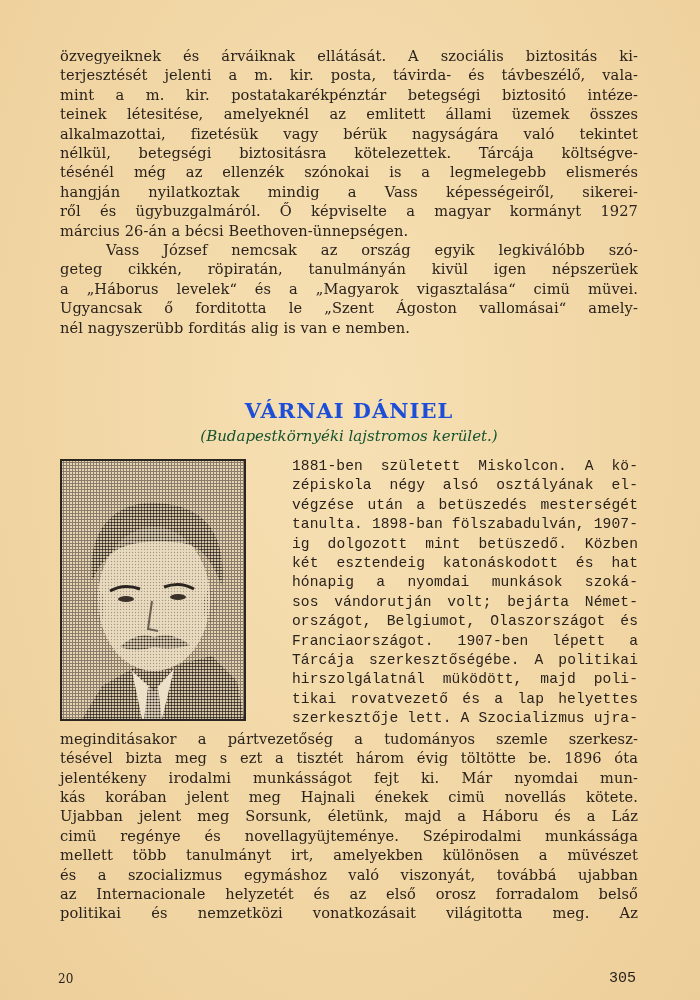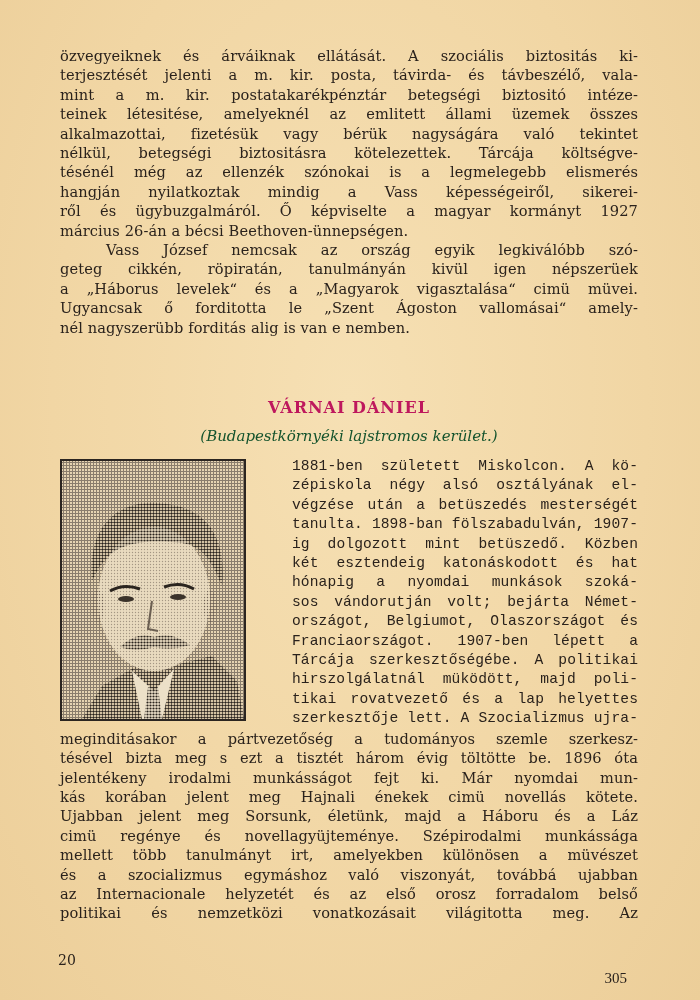--- a/index.html
+++ b/index.html
@@ -13,42 +13,42 @@
   }
   .page { position:absolute; left:60px; top:46px; width:578px; }
   .p {
     font-size:14.6px; line-height:19.4px; text-align:justify;
     margin:0; letter-spacing:0.1px;
   }
   .p .ln { display:block; text-align:justify; text-align-last:justify; white-space:nowrap; }
   .p .ln.last { text-align-last:left; }
   .heading {
     position:absolute; left:0; top:352px; width:578px; text-align:center;
-    font-family:"DejaVu Serif", serif; font-weight:bold; font-size:16px; letter-spacing:1px;
-    color:#be185d;
+    font-family:"DejaVu Serif", serif; font-weight:bold; font-size:21px; letter-spacing:1px;
+    color:#1d4ed8;
   }
   .subheading {
     position:absolute; left:0; top:381px; width:578px; text-align:center;
     font-style:italic; font-size:15px; color:#14532d;
   }
   .portrait {
     position:absolute; left:0; top:413px; width:186px; height:262px;
     border:2px solid #2b2520; box-sizing:border-box;
     background:#e6d4b2;
     background-image: radial-gradient(#8a7d6c 1px, transparent 1.2px);
     background-size:3px 3px;
     overflow:hidden;
   }
   .portrait svg { position:absolute; left:0; top:0; }
   .bio-block { position:absolute; left:0; top:411px; width:578px; }
   .bio-block .ln { display:block; text-align:justify; text-align-last:justify; white-space:nowrap; }
   .bio-right { padding-left:232px;font-family:Liberation Mono, monospace; }
   .bio-full { padding-left:0; }
-  .footer-left { position:absolute; left:58px; top:952px; font-size:14px; font-family:"DejaVu Serif", serif; }
-  .footer-right { position:absolute; right:73px; top:970px; font-size:15px; font-family:Liberation Serif, serif; }
+  .footer-left { position:absolute; left:58px; top:972px; font-size:12px; font-family:"DejaVu Serif", serif; }
+  .footer-right { position:absolute; right:64px; top:970px; font-size:15px; font-family:Liberation Mono, monospace; }
 </style>
 </head>
 <body>
 
 <div class="page">
 
   <div class="p" id="para0">
       <span class="ln">özvegyeiknek és árváiknak ellátását. A szociális biztositás ki-</span>
       <span class="ln">terjesztését jelenti a m. kir. posta, távirda- és távbeszélő, vala-</span>
       <span class="ln">mint a m. kir. postatakarékpénztár betegségi biztositó intéze-</span>

